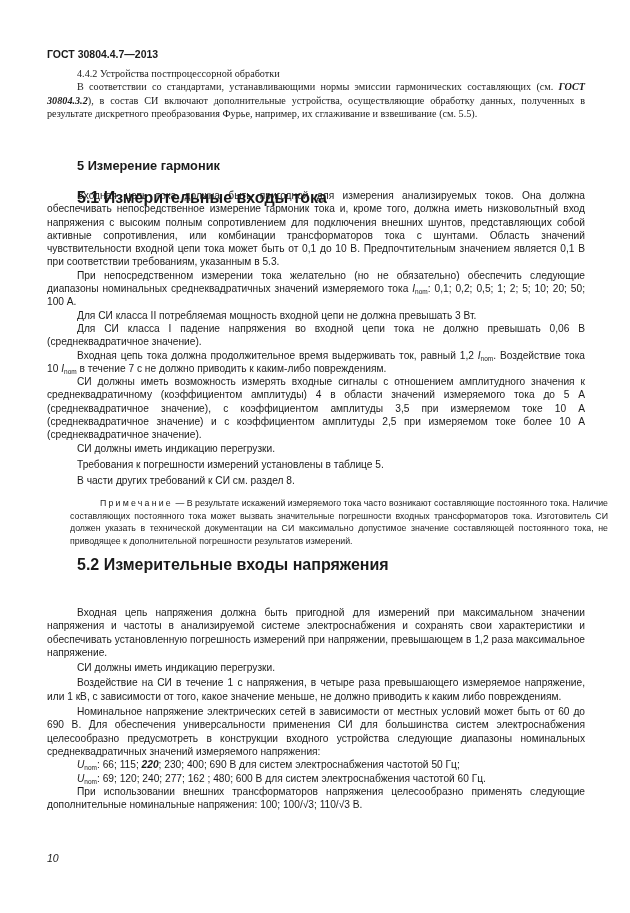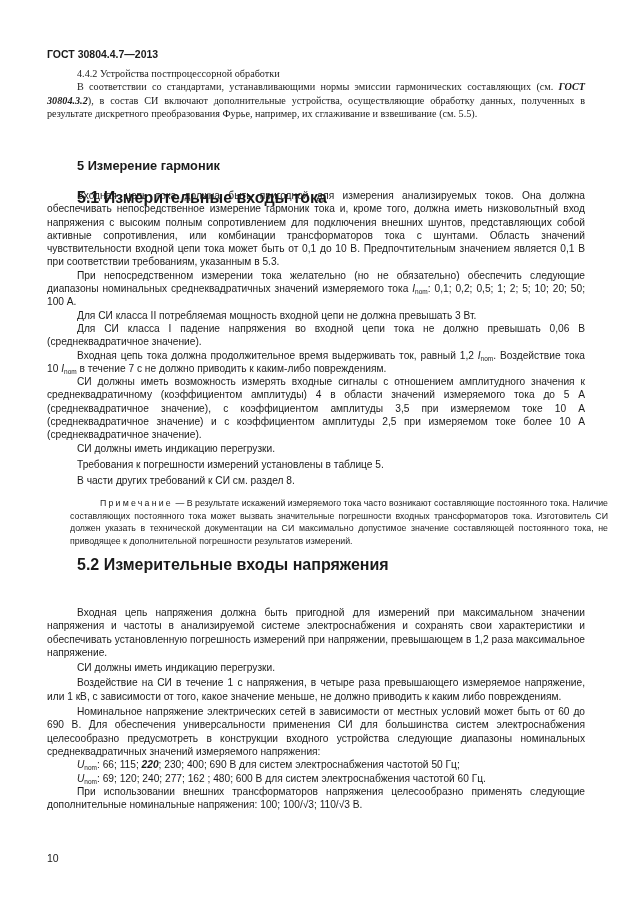--- a/index.html
+++ b/index.html
@@ -11,21 +11,21 @@
   .p { margin: 0; text-indent: 30px; text-align: justify; }
   .block { position: absolute; left: 0; width: 538px; }
   .h1 { font-weight: bold; font-size: 12.8px; padding-left: 30px; margin: 0; }
   .h2 { font-weight: bold; font-size: 16px; padding-left: 30px; margin: 0; }
   .note { font-size: 8.8px; line-height: 12.6px; margin-left: 23px; }
   .note .p { text-indent: 30px; }
   .spaced { letter-spacing: 2.2px; }
   .i { font-style: italic; }
   .bi { font-style: italic; font-weight: bold; }
   sub { font-size: 6.5px; vertical-align: -2px; line-height: 0; }
-  .pagenum { position: absolute; top: 852px; left: 0; font-size: 10.5px; }
+  .pagenum { position: absolute; top: 852px; left: 0; font-size: 10.5px; font-style: italic; }
 </style>
 </head>
 <body>
 
 <div class="page">
 
   <div class="header">ГОСТ 30804.4.7—2013</div>
 
   <div class="block body-text" style="top:67px;font-family:Liberation Serif, serif;">
     <p class="p">4.4.2 Устройства  постпроцессорной  обработки</p>

